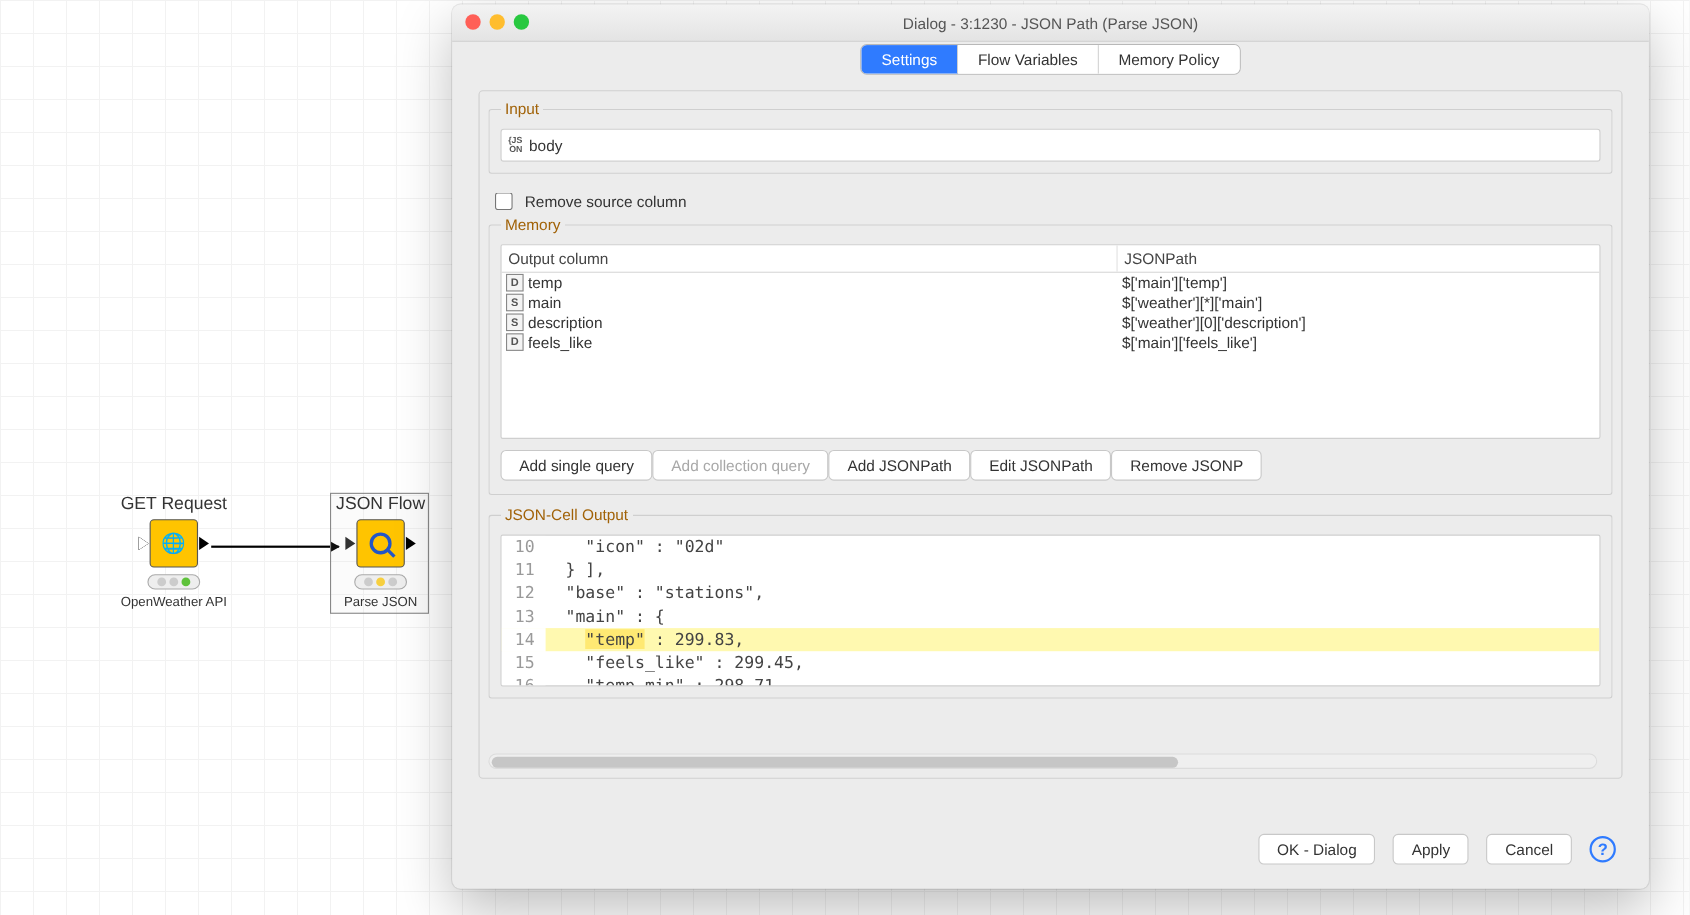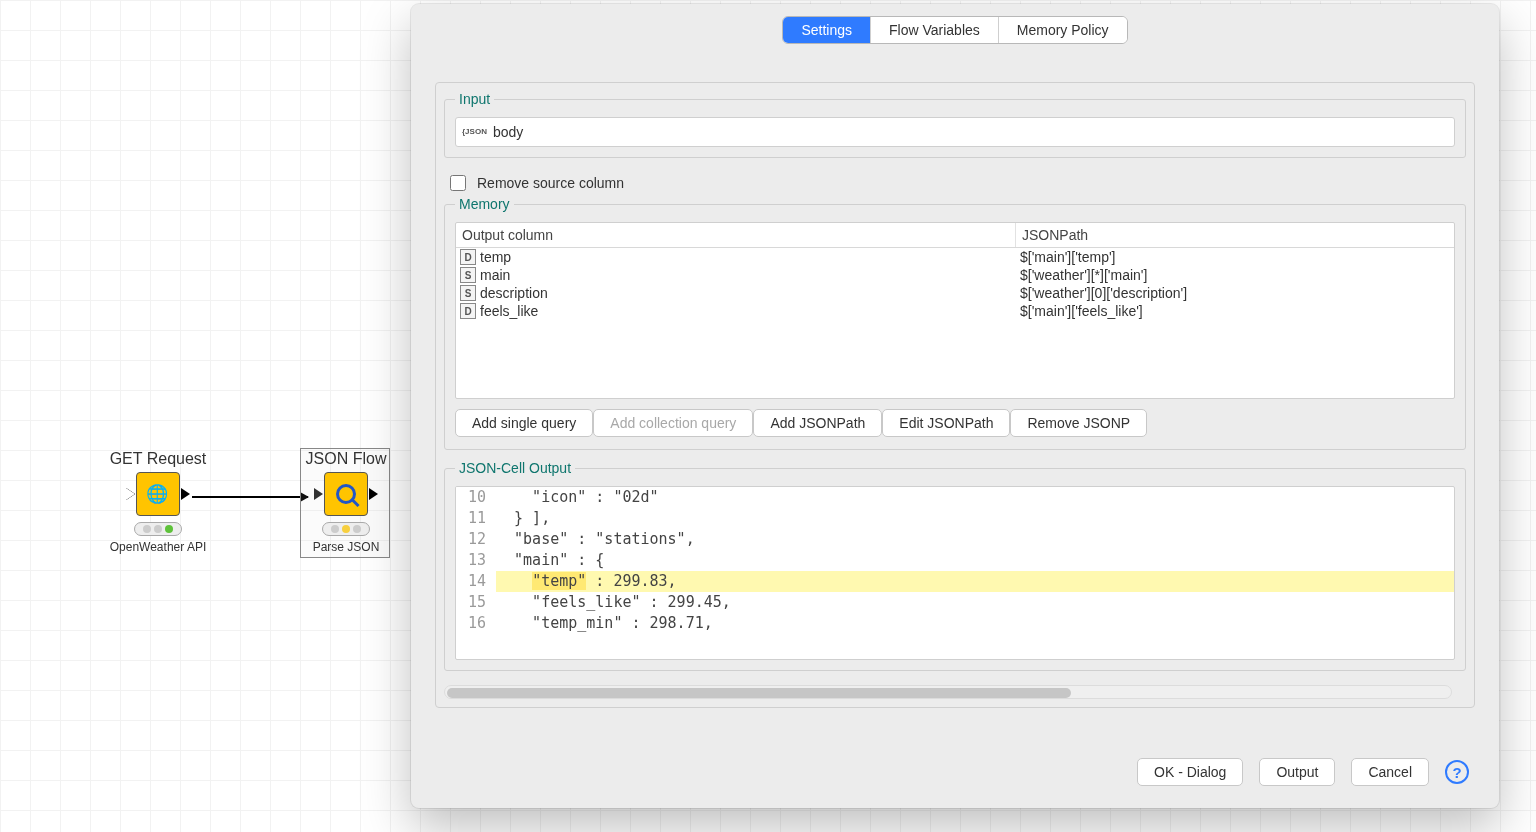--- a/index.html
+++ b/index.html
@@ -32,34 +32,34 @@
   .arrow-line { position:absolute; height:2px; background:#000; }
   .arrow-line::after { content:""; position:absolute; right:-1px; top:-4px; border-top:5px solid transparent; border-bottom:5px solid transparent; border-left:9px solid #000;}
 
   
   .window { position:absolute; left:411px; top:4px; width:1088px; height:804px; border-radius:8px; background:#ececec; box-shadow:0 20px 50px rgba(0,0,0,.25), 0 0 0 1px rgba(0,0,0,.08); overflow:hidden; }
   .titlebar { height:34px; display:flex; align-items:center; position:relative; background:linear-gradient(#f3f3f3,#e4e4e4); border-bottom:1px solid #cfcfcf;}
   .tl-buttons { position:absolute; left:12px; top:9px; display:flex; gap:8px;}
   .tl-dot { width:14px; height:14px; border-radius:50%; }
   .tl-dot.red{background:#ff5f57;} .tl-dot.yellow{background:#ffbd2e;} .tl-dot.green{background:#28c840;}
   .title-text { margin:0 auto; font-size:14px; color:#555; font-weight:500;}
-  .tabbar { height:36px; display:flex; align-items:flex-start; justify-content:center; padding-top:12px; padding-bottom:6px; }
+  .tabbar { height:36px; display:flex; align-items:flex-end; justify-content:center; padding-top:12px; padding-bottom:6px; }
   .segmented { display:flex; border:1px solid #b8b8b8; border-radius:6px; overflow:hidden; background:#fff; height:28px;}
   .seg { padding:0 18px; font-size:14px; display:flex; align-items:center; border-right:1px solid #cfcfcf; background:#fff; cursor:default;}
   .seg:last-child{border-right:none;}
   .seg.active { background:#2f7bff; color:#fff; }
 
   .content { position:absolute; left:24px; right:24px; top:78px; bottom:100px; border:1px solid #cfcfcf; border-radius:4px; background:#ececec; overflow:hidden;}
   .content-inner { position:absolute; inset:8px 8px 26px 8px; overflow:hidden;}
   .inner-scrollbar { position:absolute; right:2px; top:8px; bottom:34px; width:10px;}
 
   fieldset.group { border:1px solid #cfcfcf; border-radius:3px; margin:0 0 10px 0; padding:10px 10px 10px 10px; background:#ececec;}
-  fieldset.group > legend { padding:0 4px; font-size:14px; color:#0f766e;}
+  fieldset.group > legend { padding:0 4px; font-size:14px; color:#a16207;}
   .input-row { display:flex; align-items:center; background:#fff; border:1px solid #cfcfcf; border-radius:3px; height:30px; padding:0 6px; gap:6px;}
-  .json-type-pill { font-size:8px; line-height:8px; font-weight:700; color:#555; display:flex; flex-direction:row; align-items:flex-end;}
+  .json-type-pill { font-size:8px; line-height:8px; font-weight:700; color:#555; display:flex; flex-direction:column; align-items:flex-end;}
   .checkbox-row { display:flex; align-items:center; gap:8px; padding:4px 2px 2px 2px;}
   input[type=checkbox]{ width:16px; height:16px;}
 
   .outputs-table { border:1px solid #cfcfcf; background:#fff; border-radius:2px; font-size:14px;}
   .outputs-header { display:flex; border-bottom:1px solid #d8d8d8;}
   .outputs-header div { padding:4px 6px; font-weight:500; color:#444;}
   .oh-col1 { flex:0 0 560px; border-right:1px solid #e2e2e2;}
   .oh-col2 { flex:1;}
   .outputs-body { min-height:150px;}
   .orow { display:flex; }
@@ -117,20 +117,28 @@
   </div>
   <div class="node-traffic">
     <span class="traffic-dot"></span>
       <span class="traffic-dot yellow"></span>
       <span class="traffic-dot"></span>
   </div>
   <div class="node-caption">Parse JSON</div>
 </div>
 
 <div class="window">
+  <div class="titlebar">
+    <div class="tl-buttons">
+      <div class="tl-dot red"></div>
+      <div class="tl-dot yellow"></div>
+      <div class="tl-dot green"></div>
+    </div>
+    <div class="title-text">Dialog - 3:1230 - JSON Path (Parse JSON)</div>
+  </div>
 
   <div class="tabbar">
     <div class="segmented">
       <div class="seg active">Settings</div>
       <div class="seg">Flow Variables</div>
       <div class="seg">Memory Policy</div>
     </div>
   </div>
 
   <div class="content">
@@ -195,21 +203,21 @@
           <div class="btn">Add single query</div>
           <div class="btn disabled">Add collection query</div>
           <div class="btn">Add JSONPath</div>
           <div class="btn">Edit JSONPath</div>
           <div class="btn">Remove JSONP</div>
         </div>
       </fieldset>
 
       <fieldset class="group" style="margin-bottom:0;">
         <legend>JSON-Cell Output</legend>
-        <div class="code-area" id="code-area" style="height:174px;">
+        <div class="code-area" id="code-area" style="height:138px;">
             <div class="code-line">
               <div class="gutter">10</div>
               <div class="code">    "icon" : "02d"</div>
             </div>
             <div class="code-line">
               <div class="gutter">11</div>
               <div class="code">  } ],</div>
             </div>
             <div class="code-line">
               <div class="gutter">12</div>
@@ -235,17 +243,17 @@
       </fieldset>
 
     </div>
     <div class="content-bottom-scroll">
       <div class="thumb"></div>
     </div>
   </div>
 
   <div class="footer">
     <div class="btn">OK - Dialog</div>
-    <div class="btn">Output</div>
+    <div class="btn">Apply</div>
     <div class="btn">Cancel</div>
     <div class="help-circle">?</div>
   </div>
 </div>
 
 </body></html>

